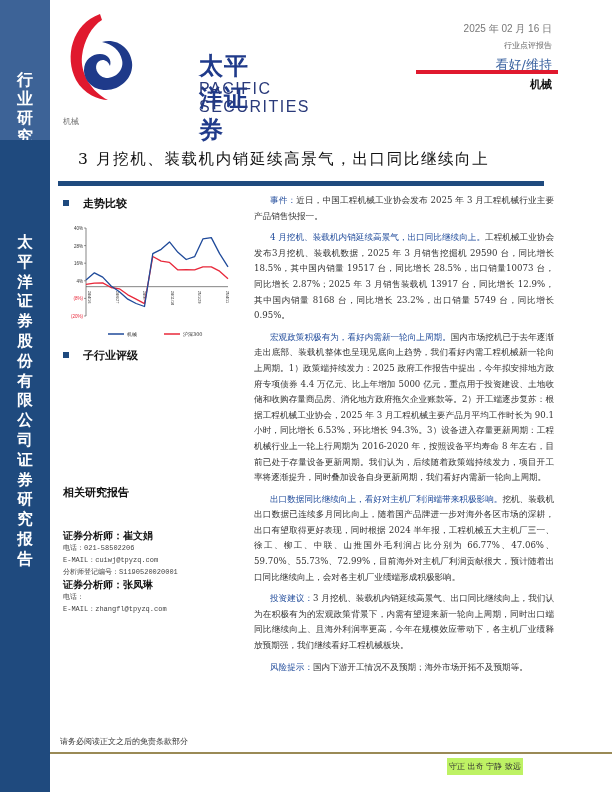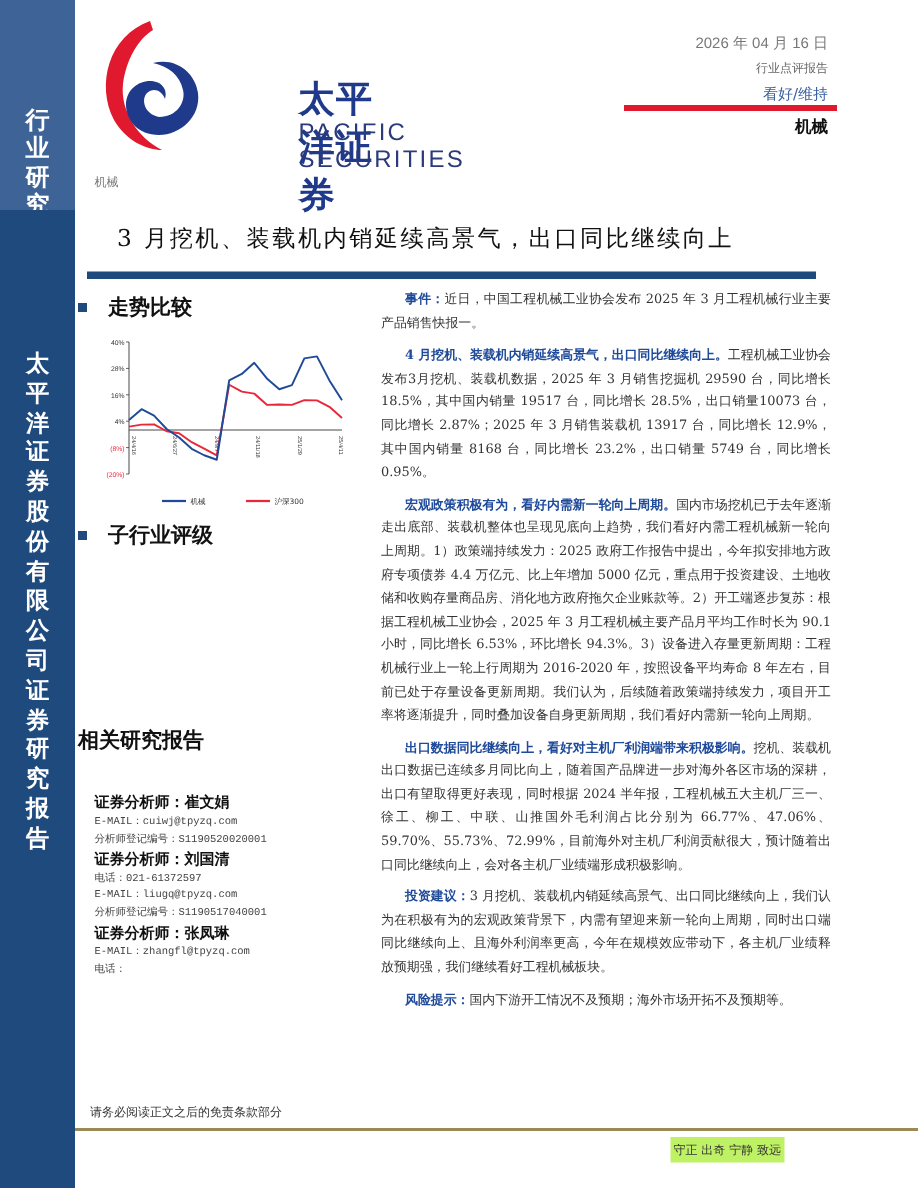--- a/index.html
+++ b/index.html
@@ -14,39 +14,39 @@
 
   .logo { position: absolute; left: 62px; top: 12px; width: 210px; height: 90px; }
   .logo-cn { position: absolute; left: 137px; top: 38px; font-size: 24px; font-weight: bold; color: #1f3a8a; letter-spacing: 1px; font-family: "DejaVu Sans", sans-serif; }
   .logo-en { position: absolute; left: 137px; top: 68px; font-size: 16px; color: #2a3a7a; letter-spacing: 1.5px; font-family: "Liberation Sans", sans-serif; }
 
   .sector-small { position: absolute; left: 63px; top: 116px; font-size: 8px; color: #777; }
 
   .hdr-right { position: absolute; right: 60px; top: 22px; text-align: right; }
   .hdr-date { font-size: 10px; color: #777; font-family: "Liberation Sans", sans-serif; }
   .hdr-type { font-size: 8px; color: #666; margin-top: 4px; }
-  .hdr-rating { font-size: 10px; color: #3a62a0; margin-top: 5px; }
+  .hdr-rating { font-size: 13px; color: #3a62a0; margin-top: 5px; }
   .red-line { position: absolute; left: 416px; top: 70px; width: 142px; height: 4px; background: #e0192e; }
   .hdr-sector { position: absolute; right: 60px; top: 77px; font-size: 11px; color: #111; font-weight: bold; }
 
   .title { position: absolute; left: 63px; top: 149px; font-size: 15.5px; color: #111; letter-spacing: 1.6px; font-family: "DejaVu Serif", serif; margin-left: 15px; }
   .title-bar { position: absolute; left: 58px; top: 181px; width: 486px; height: 5px; background: #1f4a7e; }
 
-  .sec-head { position: absolute; left: 52px; font-size: 14px; font-weight: bold; color: #111; font-family: "DejaVu Serif", serif; }
+  .sec-head { position: absolute; left: 63px; font-size: 11px; font-weight: bold; color: #111; font-family: "DejaVu Serif", serif; }
   .sec-head .sq { display: inline-block; width: 6px; height: 6px; background: #1f4a7e; margin-right: 14px; vertical-align: 1px; }
 
   .chart { position: absolute; left: 62px; top: 222px; width: 172px; height: 120px; }
 
   .analysts { position: absolute; left: 63px; top: 529px; width: 175px; }
   .an-name { font-size: 10px; font-weight: bold; color: #111; font-family: "DejaVu Serif", serif; line-height: 14px; }
   .an-line { font-size: 7px; color: #444; line-height: 11.8px; font-family: "Liberation Mono", monospace; }
 
   .body { position: absolute; left: 254px; top: 193px; width: 300px; font-size: 8.6px; line-height: 15.6px; color: #333; font-family: "DejaVu Serif", serif; text-align: justify; }
   .body p { margin-bottom: 6px; }
-  .body .lead { color: #1f4a9a; font-weight: bold; padding-left: 16px; }
+  .body .lead { color: #1f4a9a; font-weight: normal; padding-left: 16px; }
 
   .footer-line { position: absolute; left: 50px; top: 752px; width: 562px; height: 2px; background: #9a8a56; }
   .footer-left { position: absolute; left: 60px; top: 736px; font-size: 8px; color: #333; font-family: "DejaVu Serif", serif; }
   .footer-right { position: absolute; left: 447px; top: 758px; font-size: 8px; color: #333; background: #bef264; padding: 3px 2px; font-family: "DejaVu Serif", serif; }
 </style>
 </head>
 <body>
 
 <div class="side-top">
   <div class="vtext" id="vt-top">
@@ -82,21 +82,21 @@
   <svg width="80" height="90" viewBox="0 0 80 90">
     <path d="M38 2 C10 12 2 45 14 68 C22 82 36 88 46 88 C30 80 18 62 20 44 C22 28 30 14 40 8 Z" fill="#e0192e"></path>
     <path d="M40 30 C55 26 68 36 70 50 C72 66 58 78 44 78 C30 78 22 68 22 58 C22 48 30 42 38 42 C46 42 50 48 48 54 C46 48 40 46 36 50 C32 54 34 64 44 66 C56 66 62 56 60 48 C58 38 50 32 40 30 Z" fill="#1f3a8a"></path>
   </svg>
   <div class="logo-cn">太平洋证券</div>
   <div class="logo-en">PACIFIC SECURITIES</div>
 </div>
 <div class="sector-small">机械</div>
 
 <div class="hdr-right">
-  <div class="hdr-date">2026 年 04 月 16 日</div>
+  <div class="hdr-date">2025 年 02 月 16 日</div>
   <div class="hdr-type">行业点评报告</div>
   <div class="hdr-rating">看好/维持</div>
 </div>
 <div class="red-line"></div>
 <div class="hdr-sector">机械</div>
 
 <div class="title">3 月挖机、装载机内销延续高景气，出口同比继续向上</div>
 <div class="title-bar"></div>
 
 <div class="sec-head" style="top:196px;">
@@ -138,33 +138,28 @@
   <span class="sq"></span><span>子行业评级</span>
 </div>
 
 <div class="sec-head" style="top:485px;">
   <span>相关研究报告</span>
 </div>
 
 <div class="analysts">
   <div>
     <div class="an-name">证券分析师：崔文娟</div>
+    <div class="an-line">电话：021-58502206</div>
     <div class="an-line">E-MAIL：cuiwj@tpyzq.com</div>
     <div class="an-line">分析师登记编号：S1190520020001</div>
   </div>
   <div>
-    <div class="an-name">证券分析师：刘国清</div>
-    <div class="an-line">电话：021-61372597</div>
-    <div class="an-line">E-MAIL：liugq@tpyzq.com</div>
-    <div class="an-line">分析师登记编号：S1190517040001</div>
-  </div>
-  <div>
     <div class="an-name">证券分析师：张凤琳</div>
+    <div class="an-line">电话：</div>
     <div class="an-line">E-MAIL：zhangfl@tpyzq.com</div>
-    <div class="an-line">电话：</div>
   </div>
 </div>
 
 <div class="body">
   <p><span class="lead">事件：</span><span>近日，中国工程机械工业协会发布 2025 年 3 月工程机械行业主要产品销售快报一。</span></p>
   <p><span class="lead">4 月挖机、装载机内销延续高景气，出口同比继续向上。</span><span>工程机械工业协会发布3月挖机、装载机数据，2025 年 3 月销售挖掘机 29590 台，同比增长 18.5%，其中国内销量 19517 台，同比增长 28.5%，出口销量10073 台，同比增长 2.87%；2025 年 3 月销售装载机 13917 台，同比增长 12.9%，其中国内销量 8168 台，同比增长 23.2%，出口销量 5749 台，同比增长 0.95%。</span></p>
   <p><span class="lead">宏观政策积极有为，看好内需新一轮向上周期。</span><span>国内市场挖机已于去年逐渐走出底部、装载机整体也呈现见底向上趋势，我们看好内需工程机械新一轮向上周期。1）政策端持续发力：2025 政府工作报告中提出，今年拟安排地方政府专项债券 4.4 万亿元、比上年增加 5000 亿元，重点用于投资建设、土地收储和收购存量商品房、消化地方政府拖欠企业账款等。2）开工端逐步复苏：根据工程机械工业协会，2025 年 3 月工程机械主要产品月平均工作时长为 90.1 小时，同比增长 6.53%，环比增长 94.3%。3）设备进入存量更新周期：工程机械行业上一轮上行周期为 2016-2020 年，按照设备平均寿命 8 年左右，目前已处于存量设备更新周期。我们认为，后续随着政策端持续发力，项目开工率将逐渐提升，同时叠加设备自身更新周期，我们看好内需新一轮向上周期。</span></p>
   <p><span class="lead">出口数据同比继续向上，看好对主机厂利润端带来积极影响。</span><span>挖机、装载机出口数据已连续多月同比向上，随着国产品牌进一步对海外各区市场的深耕，出口有望取得更好表现，同时根据 2024 半年报，工程机械五大主机厂三一、徐工、柳工、中联、山推国外毛利润占比分别为 66.77%、47.06%、59.70%、55.73%、72.99%，目前海外对主机厂利润贡献很大，预计随着出口同比继续向上，会对各主机厂业绩端形成积极影响。</span></p>
   <p><span class="lead">投资建议：</span><span>3 月挖机、装载机内销延续高景气、出口同比继续向上，我们认为在积极有为的宏观政策背景下，内需有望迎来新一轮向上周期，同时出口端同比继续向上、且海外利润率更高，今年在规模效应带动下，各主机厂业绩释放预期强，我们继续看好工程机械板块。</span></p>
   <p><span class="lead">风险提示：</span><span>国内下游开工情况不及预期；海外市场开拓不及预期等。</span></p>

